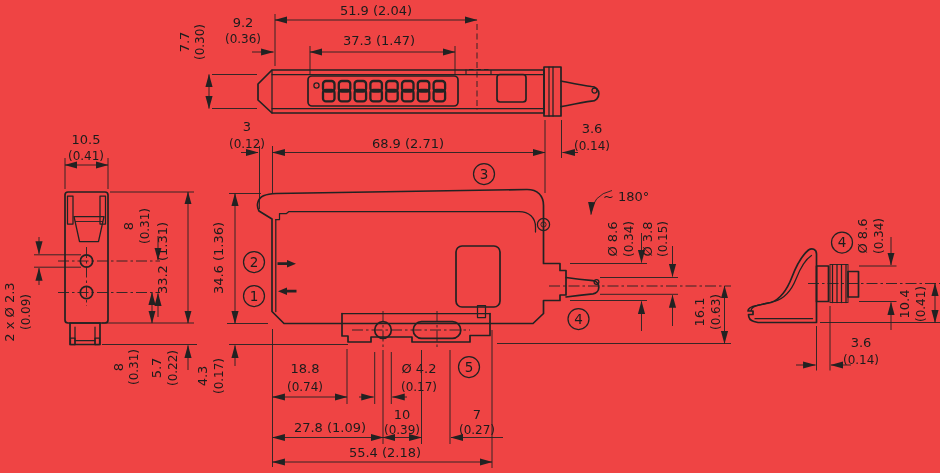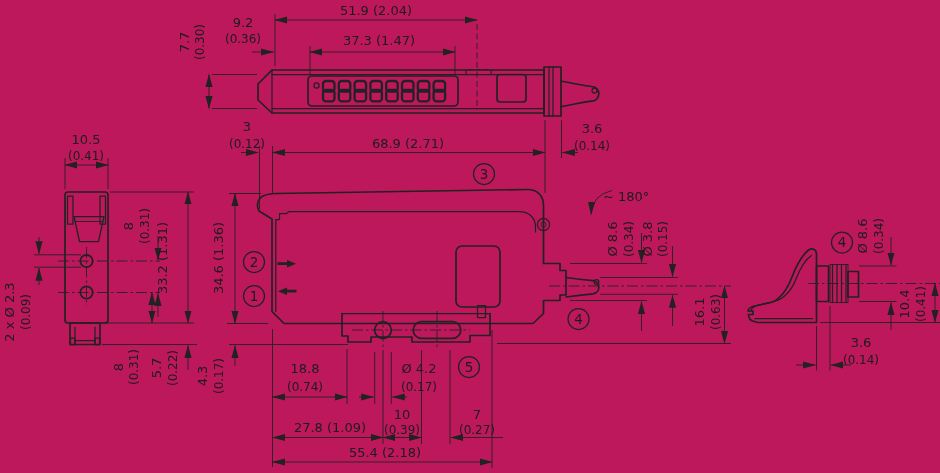--- a/index.html
+++ b/index.html
@@ -1,16 +1,16 @@
 <!DOCTYPE html>
 <html><head>
 <meta charset="utf-8">
 <style>
   html,body{margin:0;padding:0;background:#ffffff;}
-  .stage{width:940px;height:473px;background:#be185d;position:relative;overflow:hidden;}
+  .stage{width:940px;height:473px;background:#ef4444;position:relative;overflow:hidden;}
   svg{display:block;}
   svg text{font-family:"DejaVu Sans","Liberation Sans",sans-serif;font-size:13px;fill:#1c1c1c;}
   svg text.sm{font-size:12px;}
   svg text.co{font-size:13.5px;}
   .ol{fill:none;stroke:#222;stroke-width:1.7;stroke-linejoin:round;stroke-linecap:round;}
   .ol2{fill:none;stroke:#222;stroke-width:1.25;stroke-linejoin:round;stroke-linecap:round;}
   .thin{fill:none;stroke:#222;stroke-width:0.9;}
   .dim{fill:none;stroke:#222;stroke-width:0.9;}
   .cl{fill:none;stroke:#222;stroke-width:0.9;stroke-dasharray:11 3 2.5 3;}
   .dsh{fill:none;stroke:#222;stroke-width:1.1;stroke-dasharray:4.5 3;}

